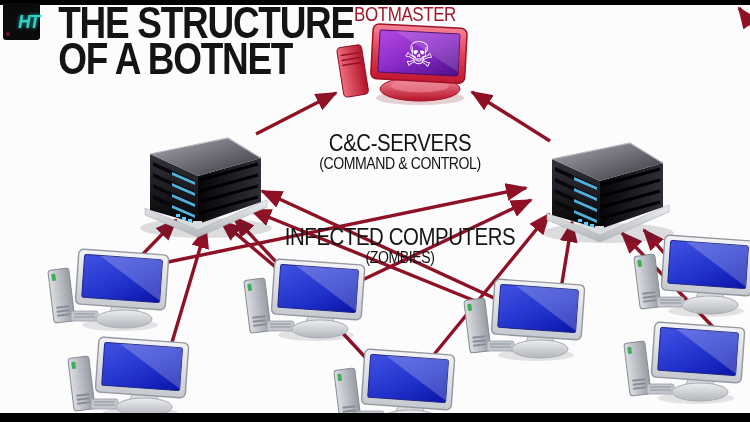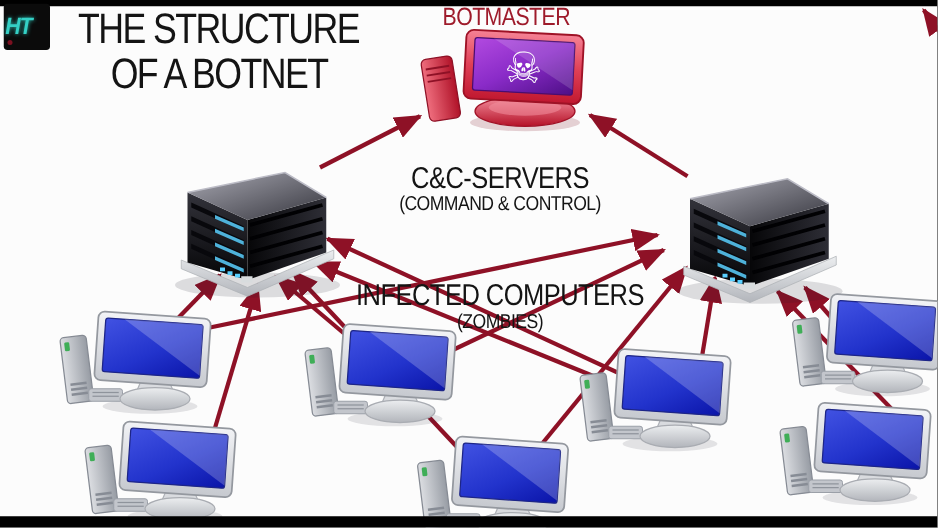--- a/index.html
+++ b/index.html
@@ -8,33 +8,33 @@
     background:var(--bg,#fcfcfc);
     font-family:"Liberation Sans", sans-serif;
   }
   .bar { position:absolute; left:0; width:750px; background:var(--bar,#000); z-index:5; }
   .bar-top { top:0; height:5px; }
   .bar-bottom { bottom:0; height:9px; }
   #scene { position:absolute; left:0; top:0; z-index:1; }
   .logo {
     position:absolute; left:3px; top:3px; width:37px; height:37px;
     background:var(--logo-bg,#0b0b0b); border-radius:3px; z-index:6;
-    display:flex; align-items:center; justify-content:flex-start;
+    display:flex; align-items:center; justify-content:flex-end;
   }
   .logo span {
     color:var(--logo-fg,#34d0c5); font-weight:bold; font-size:19px;
     font-style:italic; text-shadow:0 0 4px rgba(47,211,198,.9);
     transform:scaleX(.9); letter-spacing:-1px;
   }
   .logo::after{ content:""; position:absolute; left:3px; bottom:4px; width:4px; height:4px;
     background:#7a1020; border-radius:50%; }
   .title {
     position:absolute; left:30px; top:5px; width:290px; z-index:6;
     text-align:center; color:var(--title-color,#141414);
-    font-weight:normal; font-size:34px; line-height:36px; letter-spacing:-1.5px;
+    font-weight:bold; font-size:44px; line-height:36px; letter-spacing:-1.5px;
   }
   .title .t-line { display:inline-block; transform:scaleX(.84); white-space:nowrap; }
   .lbl { position:absolute; z-index:4; text-align:center; color:#141414; font-weight:normal; }
   .lbl .main, .lbl .sub { display:block; white-space:nowrap; }
   .lbl .main { font-size:24px; line-height:25px; letter-spacing:-.5px; transform:scaleX(.85); }
   .lbl .sub  { font-size:16px; line-height:18px; letter-spacing:-.5px; transform:scaleX(.88); }
   #lbl-botmaster { left:300px; top:4px; width:210px;
     color:var(--botmaster-color,#9e1b2b); font-size:20px; }
   #lbl-botmaster .main { font-size:20px; line-height:21px; }
   #lbl-cc  { left:238px; top:130px; width:324px; }

